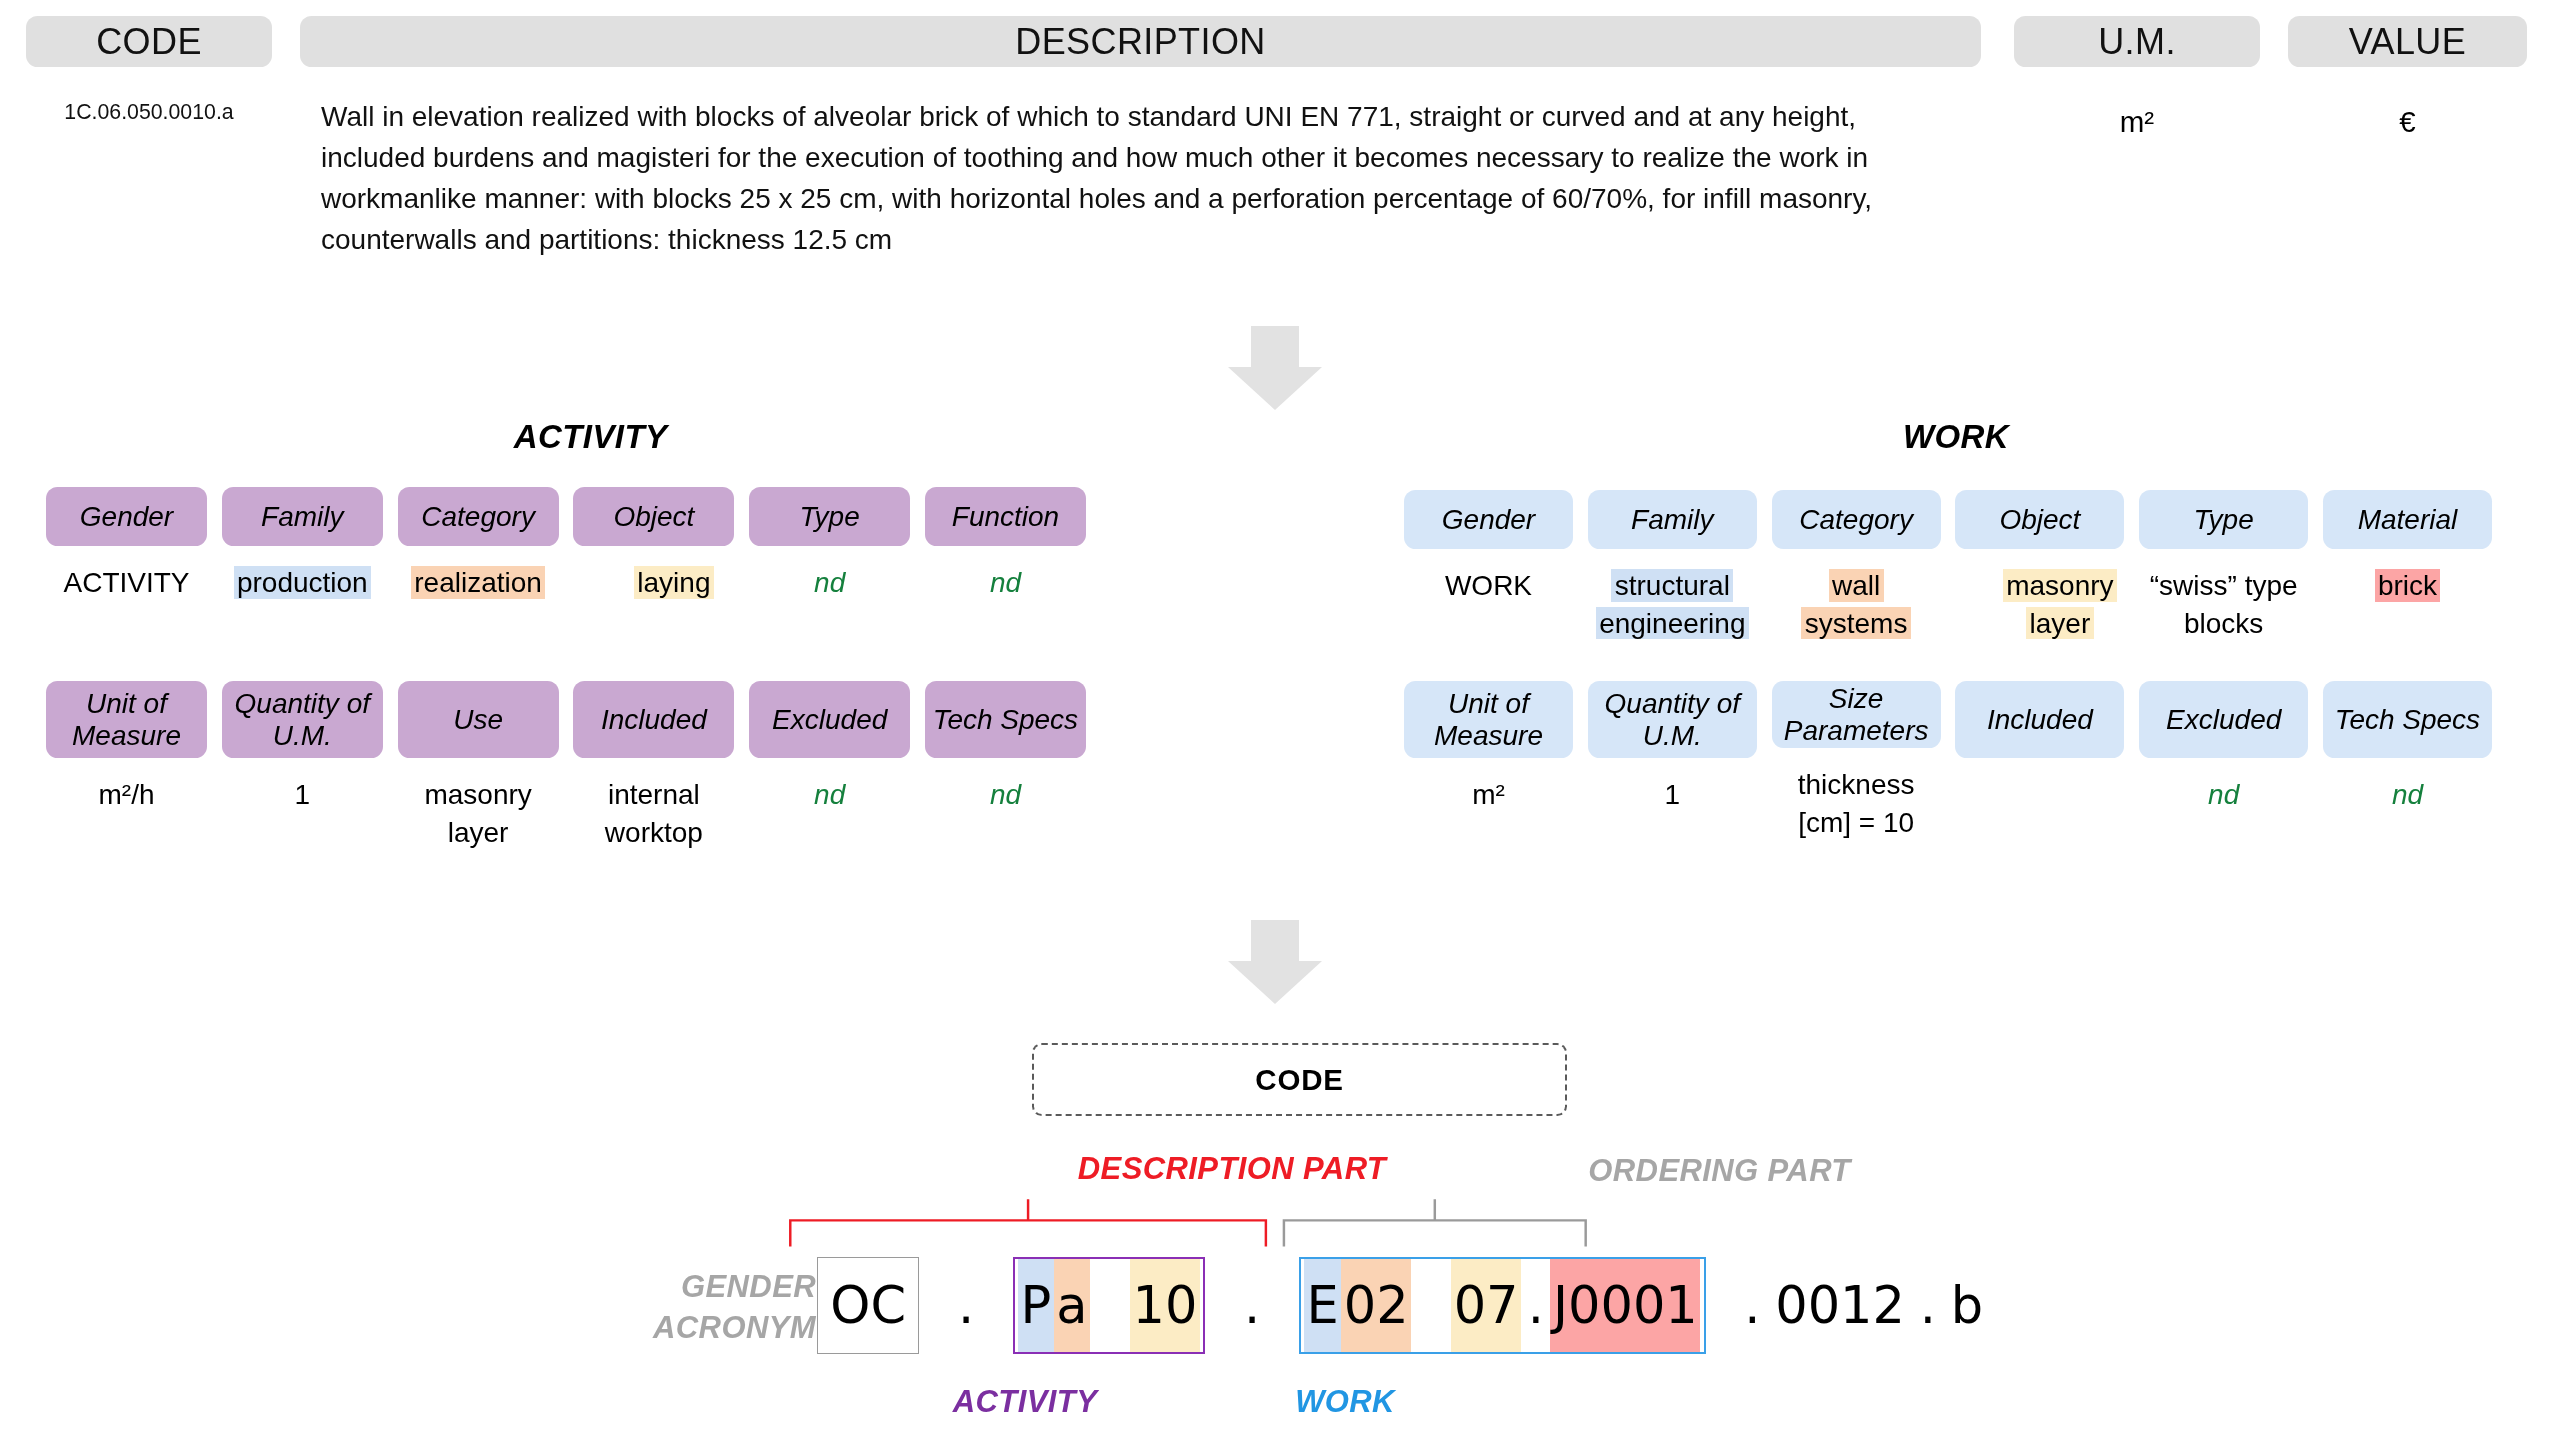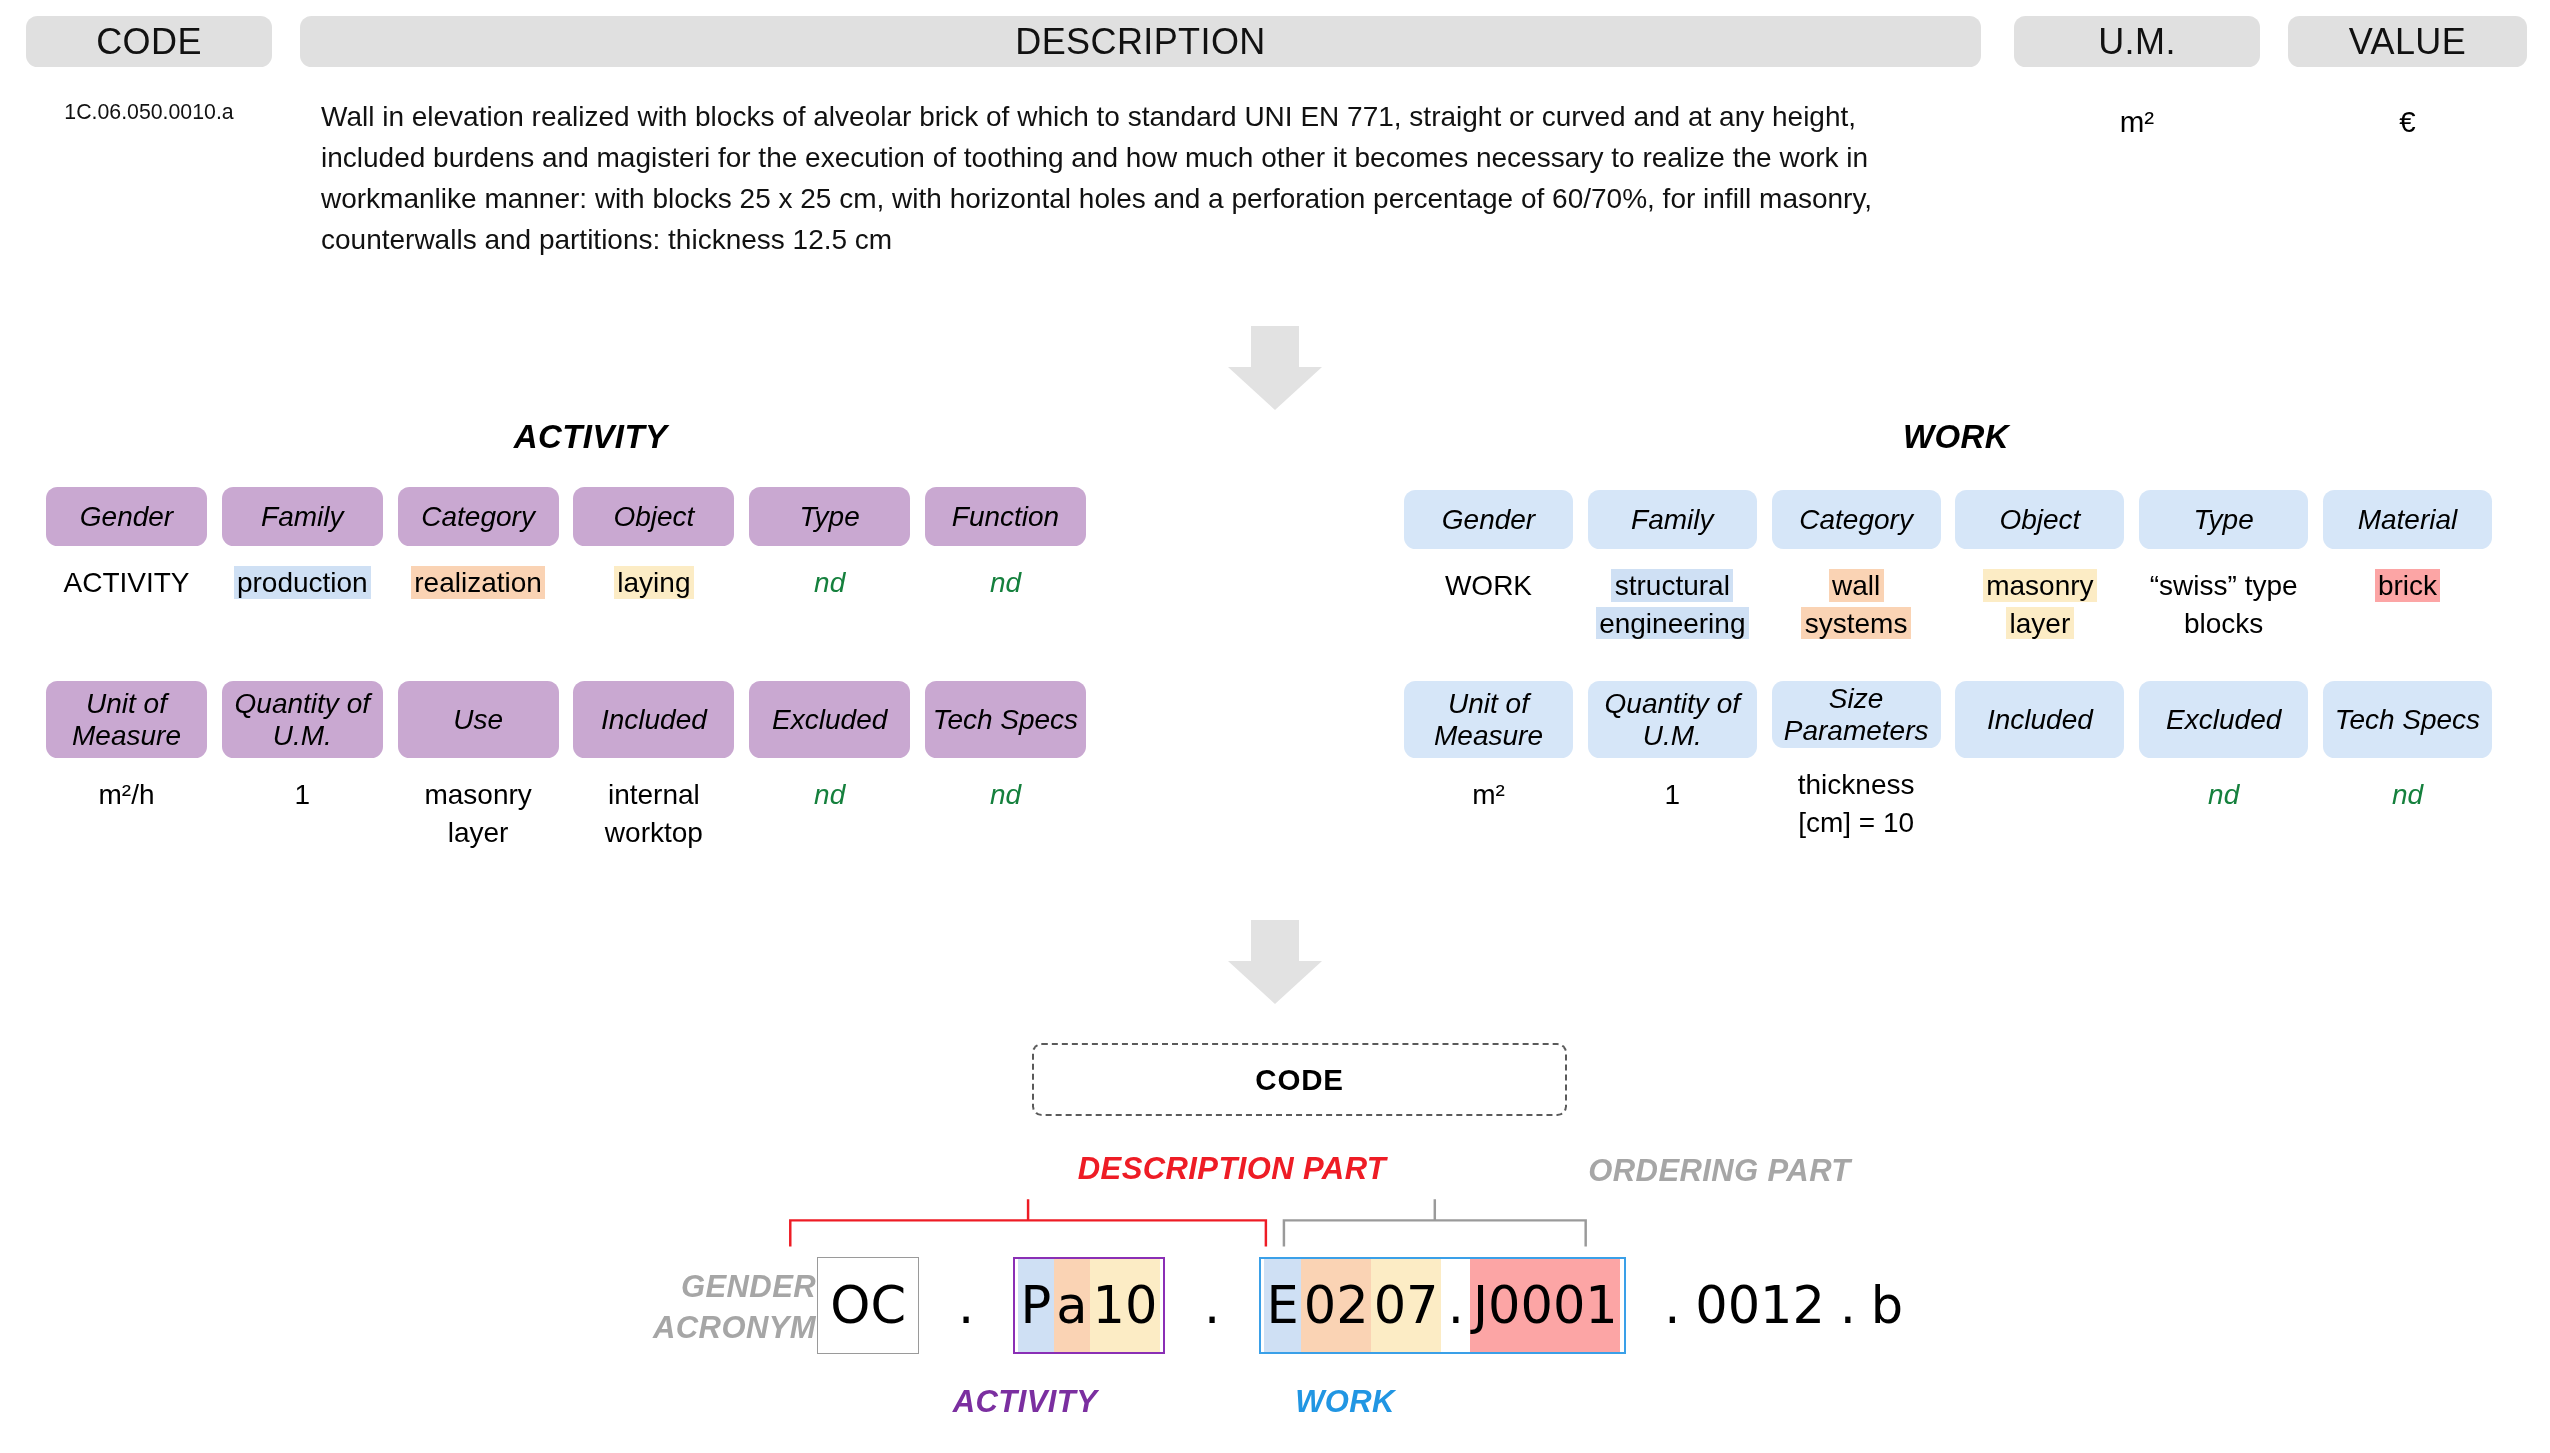--- a/index.html
+++ b/index.html
@@ -129,21 +129,21 @@
   .attr-val {
     margin-top: 18px;
     text-align: center;
     font-size: 28px;
     line-height: 1.34;
     width: 100%;
   }
   .attr-val .hl { padding: 0.8px 3.3px; }
   .hl-blue   { background: #cfe0f4; }
   .hl-orange { background: #fad3b4; }
-  .hl-yellow { background: #fcecc5; }
+  .hl-yellow { background: #fcecc5; margin-left: 40px; }
   .hl-green  { background: #fca5a5; }
   .nd { color: #15803d; font-style: italic; }
 
   
   #code-box {
     position: absolute;
     left: 1032px; top: 1043px;
     width: 531px; height: 69px;
     border: 2.5px dashed #5a5a5a;
     border-radius: 9.8px;

